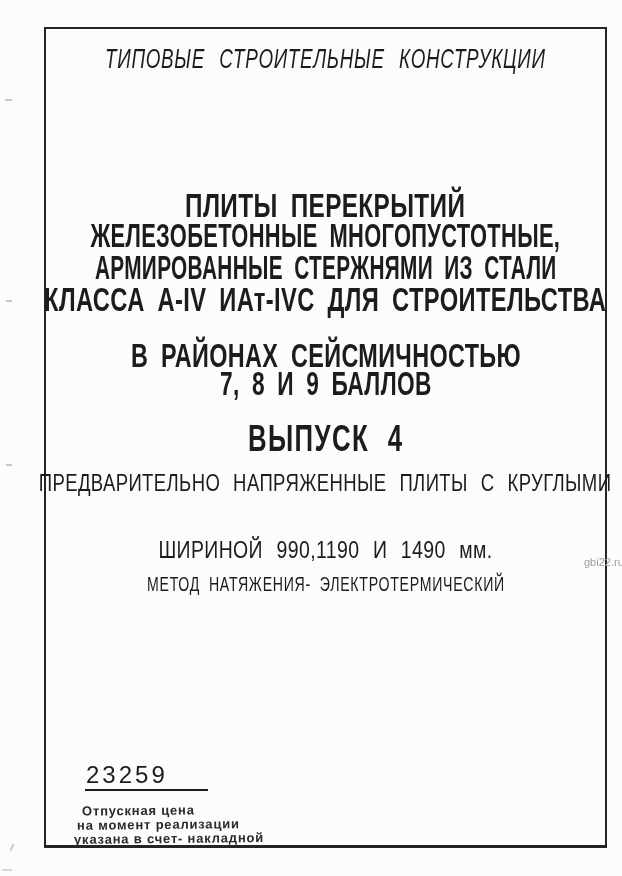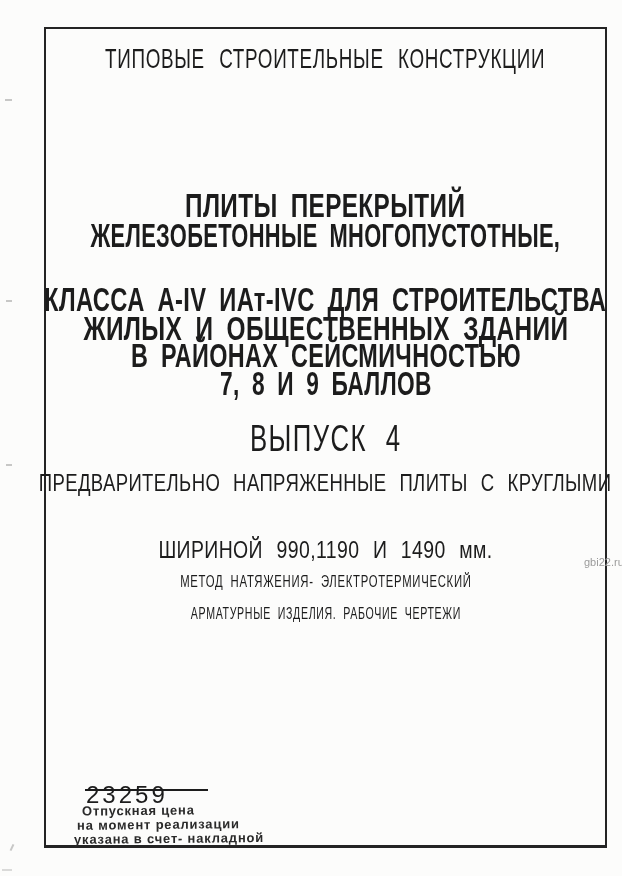--- a/index.html
+++ b/index.html
@@ -22,30 +22,30 @@
     border:2px solid var(--border);border-bottom-width:3px;
     box-sizing:border-box;
   }
   
   .line{
     position:absolute;left:44px;width:563px;
     display:flex;justify-content:center;
     white-space:nowrap;line-height:1;
   }
   .line > span{display:inline-block;transform-origin:50% 50%;}
-  .hdr   {font-size:28px;letter-spacing:1px;word-spacing:.45em;}
+  .hdr   {font-size:28px;letter-spacing:1px;word-spacing:.45em;font-style:italic;}
   .series{font-size:38px;font-weight:700;letter-spacing:1px;word-spacing:.35em;}
   .title {font-size:33px;font-weight:700;letter-spacing:.5px;word-spacing:.25em;}
-  .issue {font-size:37px;font-weight:400;letter-spacing:2px;word-spacing:.4em;}
+  .issue {font-size:37px;font-weight:700;letter-spacing:2px;word-spacing:.4em;}
   .desc  {font-size:24px;letter-spacing:.5px;word-spacing:.4em;}
-  .method{font-size:16px;letter-spacing:1px;word-spacing:.3em;}
+  .method{font-size:20px;letter-spacing:1px;word-spacing:.3em;}
 
   .doc-number{
     position:absolute;left:86px;top:763px;
-    font-size:24px;letter-spacing:3px;line-height:1;margin-top:20px;
+    font-size:24px;letter-spacing:3px;line-height:1;
   }
   .doc-number-underline{
     position:absolute;left:85px;top:789px;width:123px;height:2px;
     background:var(--ink);
   }
   .price-note{
     position:absolute;line-height:1;
     font-size:13px;font-weight:700;letter-spacing:.8px;
     color:#2a2a2a;transform:rotate(-0.6deg);
   }
@@ -67,25 +67,25 @@
     <span style="transform: scaleX(0.672783);">ТИПОВЫЕ СТРОИТЕЛЬНЫЕ КОНСТРУКЦИИ</span>
   </div>
 
 
   <div class="line title" style="top:189px">
     <span style="transform: scaleX(0.736842);">ПЛИТЫ ПЕРЕКРЫТИЙ</span>
   </div>
   <div class="line title" style="top:219px">
     <span style="transform: scaleX(0.662906);">ЖЕЛЕЗОБЕТОННЫЕ МНОГОПУСТОТНЫЕ,</span>
   </div>
+  <div class="line title" style="top:251px">
+    <span style="transform: scaleX(0.631148);">АРМИРОВАННЫЕ СТЕРЖНЯМИ ИЗ СТАЛИ</span>
+  </div>
   <div class="line title" style="top:283px">
     <span style="transform: scaleX(0.71867);">КЛАССА А-IV ИАт-IVС ДЛЯ СТРОИТЕЛЬСТВА</span>
-  </div>
-  <div class="line title" style="top:312px">
-    <span style="transform: scaleX(0.739329);">ЖИЛЫХ И ОБЩЕСТВЕННЫХ ЗДАНИЙ</span>
   </div>
   <div class="line title" style="top:339px">
     <span style="transform: scaleX(0.709091);">В РАЙОНАХ СЕЙСМИЧНОСТЬЮ</span>
   </div>
   <div class="line title" style="top:367px">
     <span style="transform: scaleX(0.688312);">7, 8 И 9 БАЛЛОВ</span>
   </div>
 
   <div class="line issue" style="top:420px">
     <span style="transform: scaleX(0.696429);">ВЫПУСК 4</span>
@@ -94,23 +94,20 @@
   <div class="line desc" style="top:471px">
     <span style="transform: scaleX(0.771704);">ПРЕДВАРИТЕЛЬНО НАПРЯЖЕННЫЕ ПЛИТЫ С КРУГЛЫМИ</span>
   </div>
   <div class="line desc" style="top:538px">
     <span style="transform: scaleX(0.809249);">ШИРИНОЙ 990,1190 И 1490 мм.</span>
   </div>
 
   <div class="line method" style="top:574px">
     <span style="transform: scaleX(0.70751);">МЕТОД НАТЯЖЕНИЯ- ЭЛЕКТРОТЕРМИЧЕСКИЙ</span>
   </div>
-  <div class="line method" style="top:606px">
-    <span style="transform: scaleX(0.662675);">АРМАТУРНЫЕ ИЗДЕЛИЯ. РАБОЧИЕ ЧЕРТЕЖИ</span>
-  </div>
 
   <div class="doc-number">23259</div>
   <div class="doc-number-underline"></div>
 
   <div class="price-note" style="left:82px;top:804px">Отпускная цена</div>
   <div class="price-note" style="left:77px;top:818px">на момент реализации</div>
   <div class="price-note" style="left:74px;top:832px">указана в счет- накладной</div>
 
   <div class="watermark">gbi22.ru</div>
 

